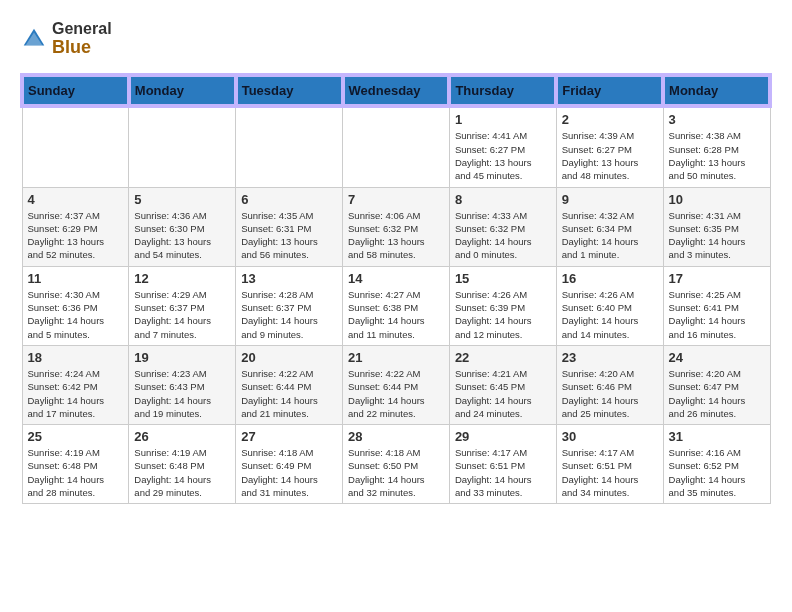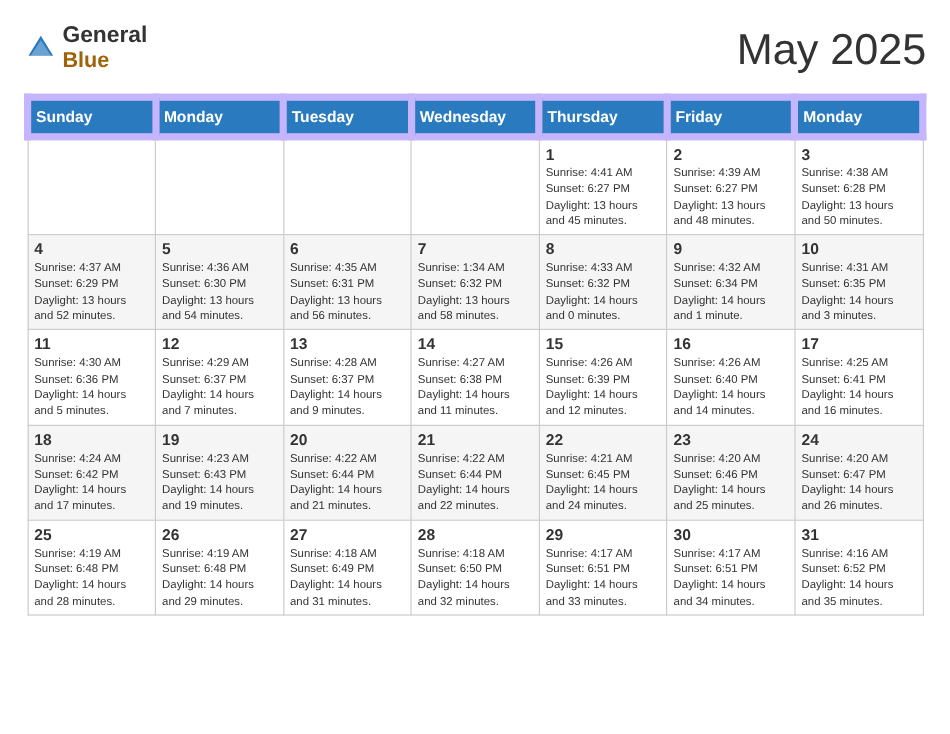--- a/index.html
+++ b/index.html
@@ -20,21 +20,21 @@
       display: flex;
       align-items: center;
       gap: 4px;
     }
     .logo-text {
       display: flex;
       flex-direction: column;
       line-height: 1.1;
     }
     .logo-general {
-      font-size: 19px;
+      font-size: 16px;
       font-weight: bold;
       color: #333;
     }
     .logo-blue {
       font-size: 18px;
       font-weight: bold;
       color: #a16207;
     }
     .logo-icon {
       width: 28px;
@@ -52,26 +52,26 @@
       font-size: 15px;
       color: #555;
     }
     .calendar {
       width: 100%;
       border-collapse: collapse;
       border: 1px solid #ccc;
     }
     .calendar th {
       background: #2a7abf;
-      color: #ffffff;
+      color: #0f172a;
       font-size: 13px;
       font-weight: bold;
       padding: 6px 4px;
       text-align: left;
-      border: 6px solid #c4b5fd;
+      border: 4px solid #c4b5fd;
     }
     .calendar td {
       border: 1px solid #ccc;
       vertical-align: top;
       padding: 4px 5px;
       width: calc(100% / 7);
       background: #fff;
       height: 78px;
     }
     .calendar tr:nth-child(even) td {
@@ -100,21 +100,20 @@
     <svg class="logo-icon" viewBox="0 0 30 30">
       <polygon points="15,4 26,22 4,22" fill="#2a7abf"></polygon>
       <polygon points="15,8 24,22 6,22" fill="#fff" opacity="0.3"></polygon>
     </svg>
     <div class="logo-text">
       <span class="logo-general">General</span>
       <span class="logo-blue">Blue</span>
     </div>
   </div>
   <div class="title-block">
-    <div class="month-title">May 2025</div>
   </div>
 </div>
 
 <table class="calendar">
   <thead>
     <tr>
     <th>Sunday</th>
         <th>Monday</th>
         <th>Tuesday</th>
         <th>Wednesday</th>
@@ -168,21 +167,21 @@
         </td>
         <td>
           <div class="day-number">6</div>
           <div class="day-info" style="white-space: pre-line;">Sunrise: 4:35 AM
 Sunset: 6:31 PM
 Daylight: 13 hours
 and 56 minutes.</div>
         </td>
         <td>
           <div class="day-number">7</div>
-          <div class="day-info" style="white-space: pre-line;">Sunrise: 1:34 AM
+          <div class="day-info" style="white-space: pre-line;">Sunrise: 4:06 AM
 Sunset: 6:32 PM
 Daylight: 13 hours
 and 58 minutes.</div>
         </td>
         <td>
           <div class="day-number">8</div>
           <div class="day-info" style="white-space: pre-line;">Sunrise: 4:33 AM
 Sunset: 6:32 PM
 Daylight: 14 hours
 and 0 minutes.</div>

